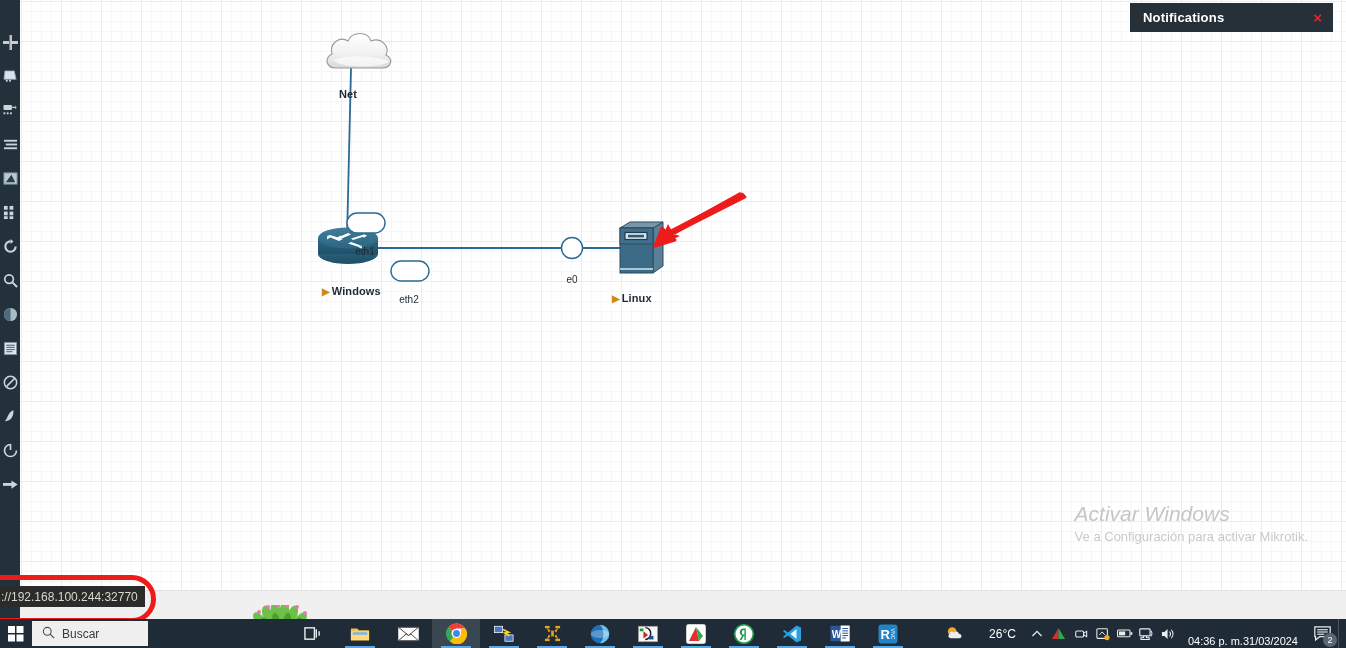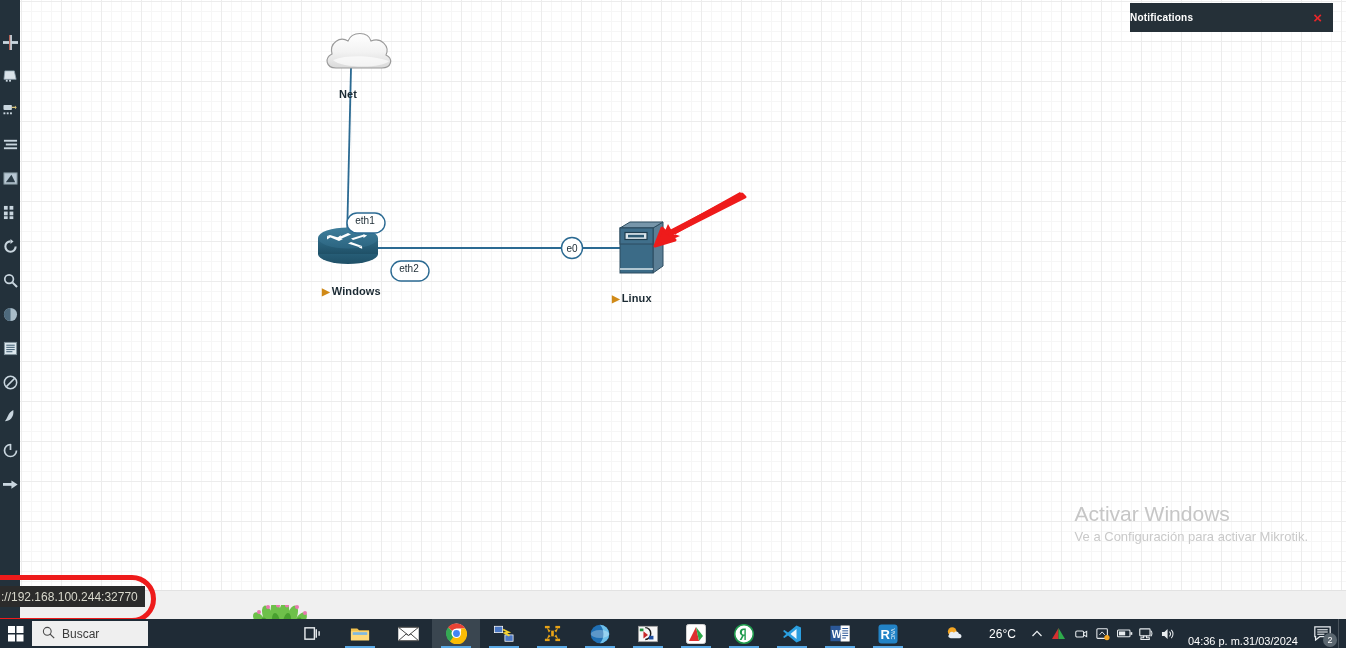--- a/index.html
+++ b/index.html
@@ -46,38 +46,39 @@
   .node-label {
     position:absolute; font-size:11px; font-weight:bold; color:#1b2a33;
     white-space:nowrap; letter-spacing:.1px;
   }
   .node-label .tri {
     color:#d08a18; font-size:10px; margin-right:2px; display:inline-block;
   }
   .port-label {
     position:absolute; font-size:10px; color:#1b2a33; white-space:nowrap;
     font-family:"Liberation Sans", sans-serif;
+    margin-top:31px;
   }
 
   
   #watermark {
     position:absolute; right:38px; bottom:44px; text-align:left;
     color:#c9c9c9; user-select:none;
   }
-  #watermark .wm-title { font-size:21px; line-height:26px; color:#c6c6c6; }
+  #watermark .wm-title { font-size:21px; line-height:26px; color:#c6c6c6;font-style:italic; }
   #watermark .wm-sub   { font-size:13px; line-height:19px; color:#c9c9c9; }
 
   
   #notifications {
     position:absolute; right:13px; top:3px; width:203px; height:29px;
     background:#253038; color:#ffffff;
     display:flex; align-items:center; z-index:40;
   }
   #notifications .n-title {
-    font-size:10px; font-weight:bold; letter-spacing:.2px;
+    font-size:13px; font-weight:bold; margin-left:13px; letter-spacing:.2px;
   }
   #notifications .n-close {
     margin-left:auto; margin-right:11px; color:#e8262a; font-size:15px;
     font-weight:bold; cursor:pointer; line-height:1;
   }
 
   
   #url-tooltip {
     position:absolute; left:-4px; top:586px; height:21px;
     background:#2b2b2b; color:#d8d8cc;

